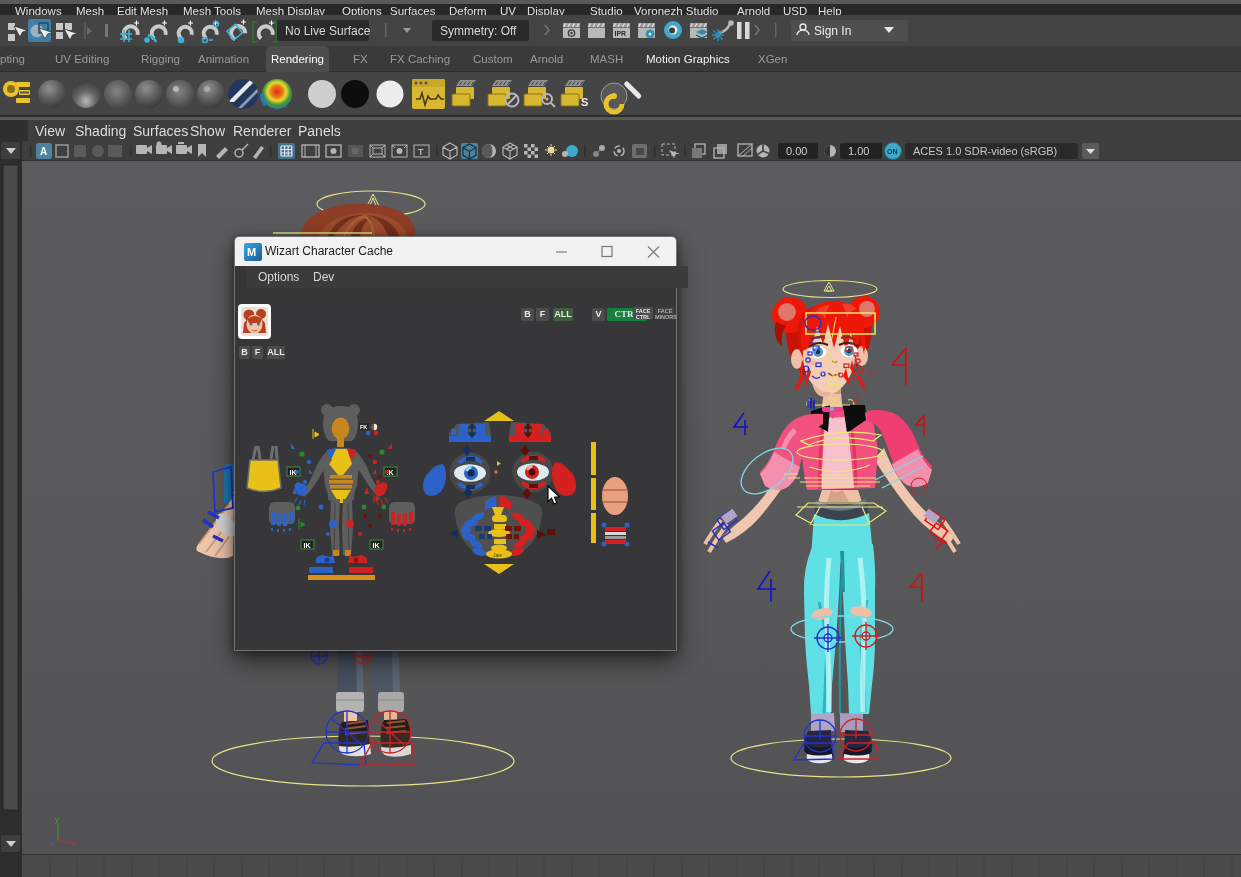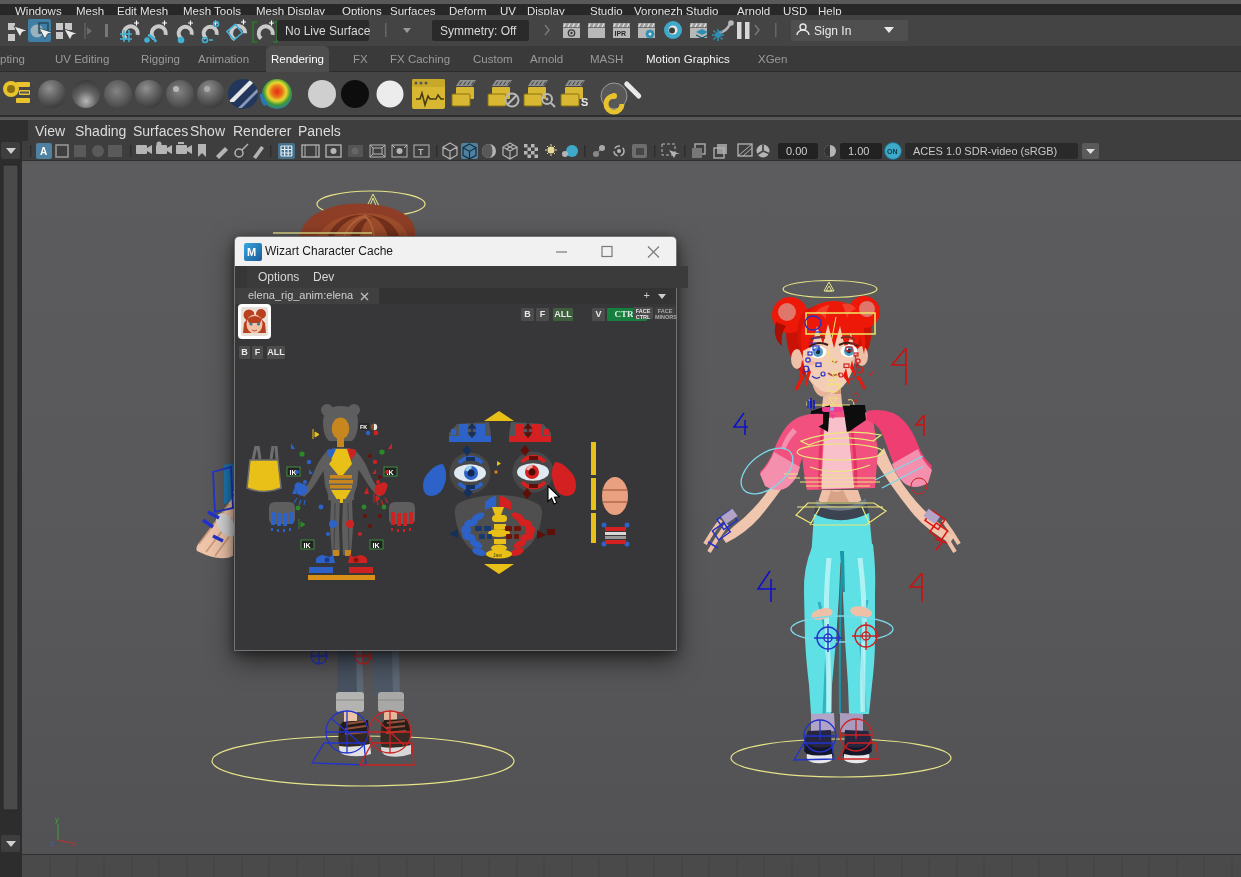--- a/index.html
+++ b/index.html
@@ -691,32 +691,20 @@
             <path d="M20 15 h11"></path>
             <rect x="66" y="9.5" width="10" height="10"></rect>
             <path d="M112 9.5 l11 11 M123 9.5 l-11 11"></path>
           </g>
         </svg>
 </div>
 <div style="position:absolute;left:12px;top:29px;width:441px;height:22px;background:#3b3b3b;color:#d8d8d8;font-size:12px;text-decoration:underline;">
 <span style="position:absolute;left:11px;line-height:22px;">Options</span>
         <span style="position:absolute;left:66px;line-height:22px;">Dev</span>
 </div>
-<div style="position:absolute;left:0;top:51px;width:441px;height:16px;background:#333333;">
-<div style="position:absolute;left:0;top:0;width:144px;height:16px;background:#404040;color:#cfcfcf;font-size:11px;">
-          <span style="position:absolute;left:13px;top:1px;">elena_rig_anim:elena</span>
-<svg width="9" height="9" style="position:absolute;left:125px;top:4px">
-            <path d="M1 1 l7 7 M8 1 l-7 7" stroke="#bbb" stroke-width="1.4"></path>
-          </svg>
-        </div>
-<span style="position:absolute;right:26px;top:1px;color:#ccc;font-size:11px;">+</span>
-<svg width="8" height="5" style="position:absolute;right:10px;top:6px">
-          <path d="M0 0 l4 5 l4 -5z" fill="#ccc"></path>
-        </svg>
-</div>
 <div style="position:absolute;left:0;top:67px;width:441px;height:346px;background:#373739;" id="pickbody">
 <div style="position:absolute;left:3px;top:0px;width:33px;height:35px;background:#fff;border-radius:4px;"></div>
 <svg width="27" height="29" style="position:absolute;left:6px;top:3px">
           <rect width="27" height="29" rx="2" fill="#e8e0d8"></rect>
           <circle cx="8" cy="8" r="5.5" fill="#b84020"></circle>
           <circle cx="20" cy="7" r="5" fill="#b84020"></circle>
           <path d="M3 16 q10 -14 21 0 l1 10 h-23z" fill="#b84020"></path>
           <ellipse cx="13.5" cy="17" rx="8" ry="9.5" fill="#f2c4a6"></ellipse>
           <path d="M6 12 q8 -6 15 0 l-2 4 -11 0z" fill="#b84020"></path>
           <circle cx="10" cy="17" r="1.6" fill="#3a7a9a"></circle>

